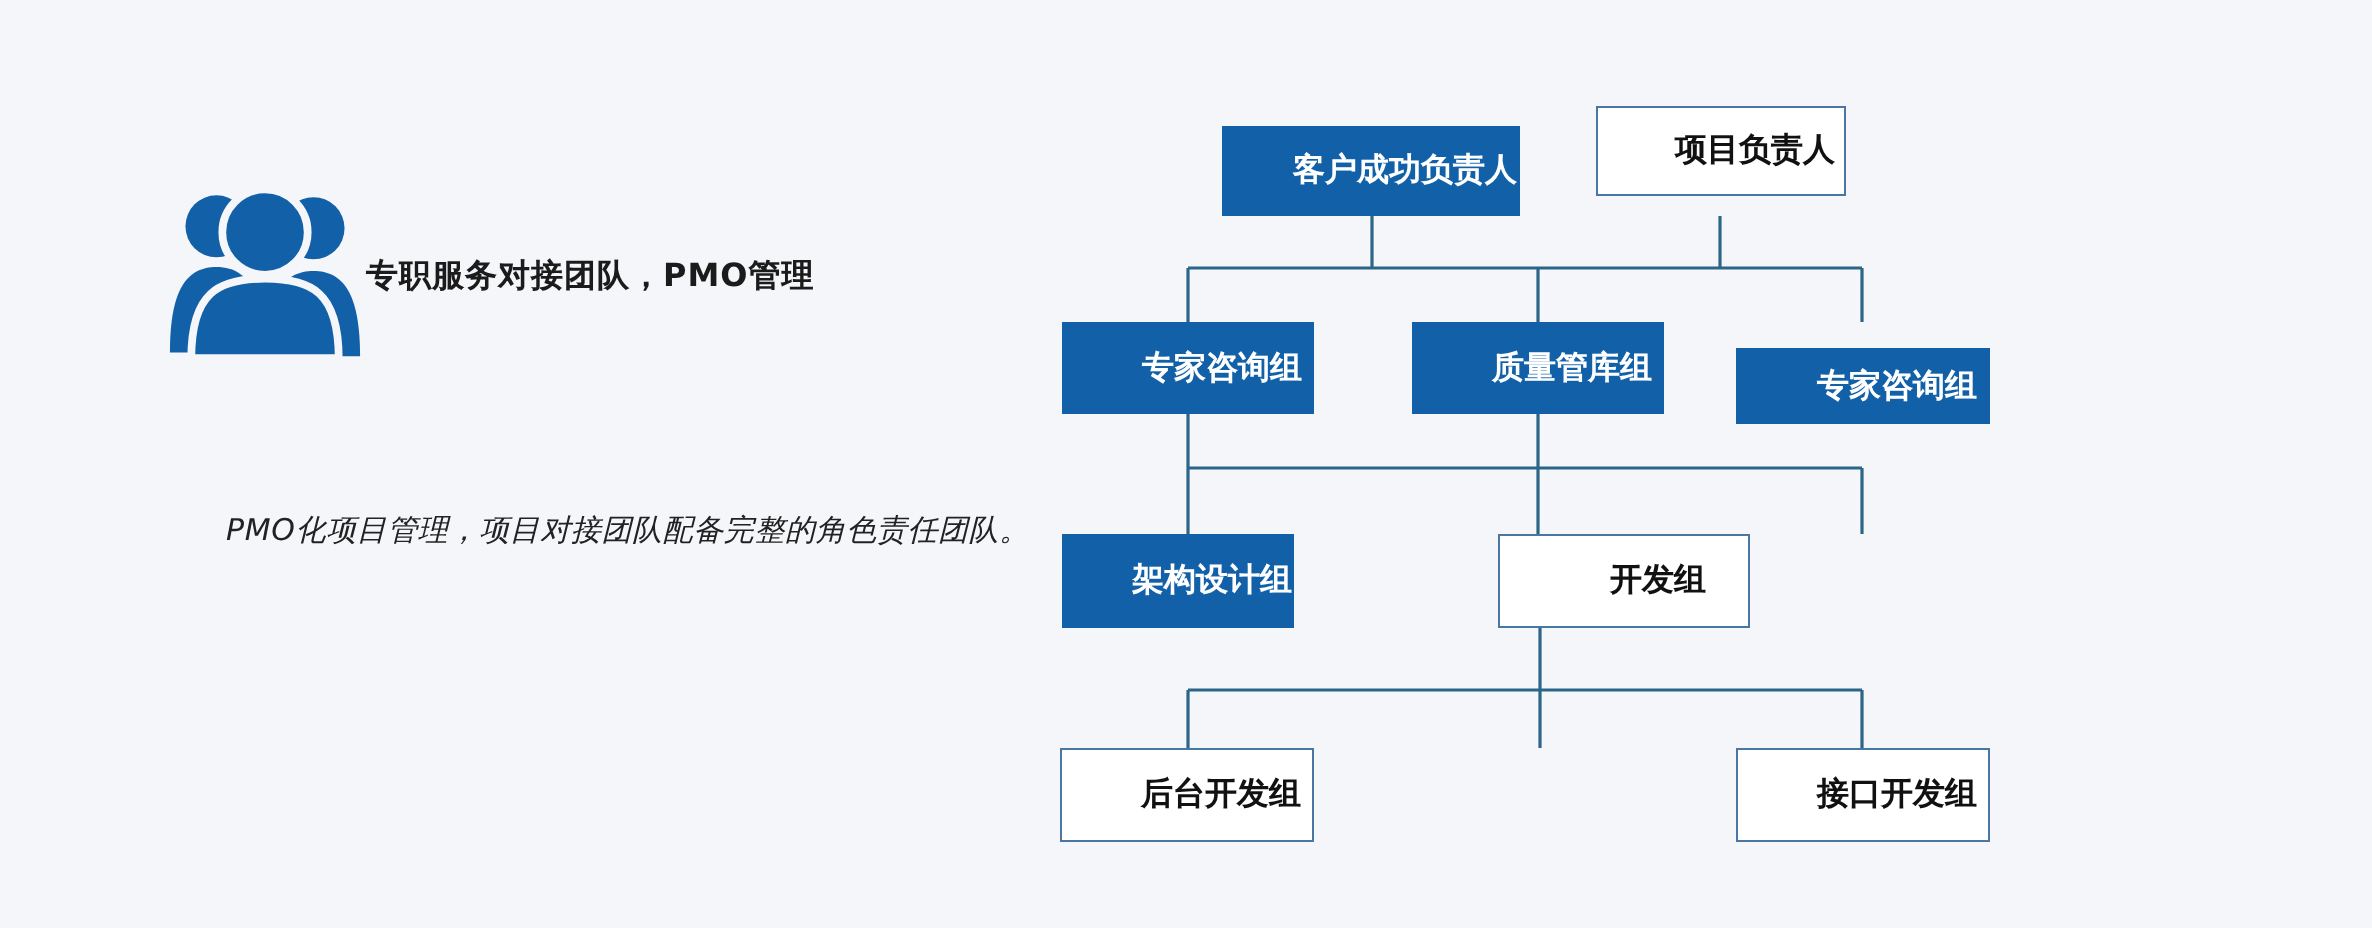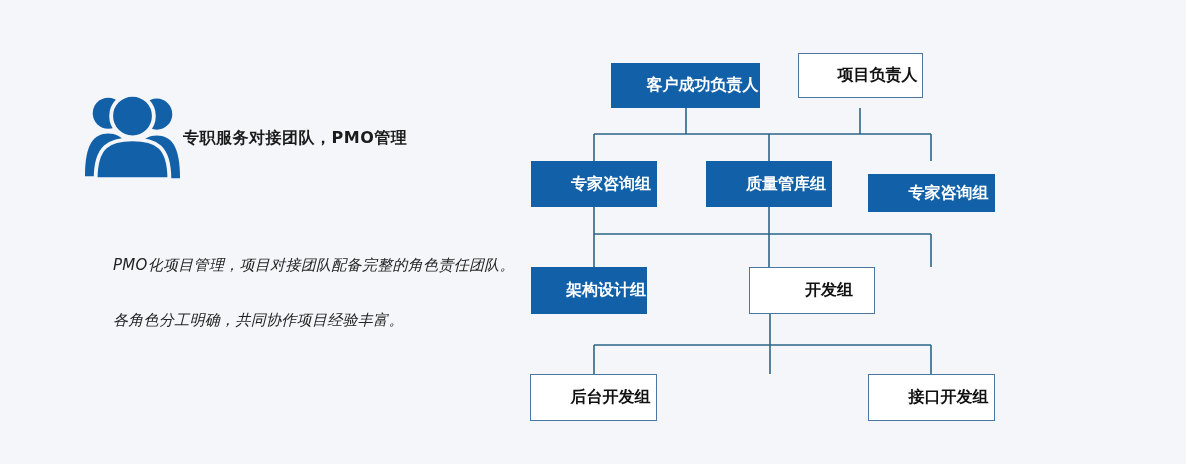--- a/index.html
+++ b/index.html
@@ -70,21 +70,20 @@
         <path d="M51,95 C51,62 60,51 75,51 C90,51 99,62 99,95 Z"></path>
 
         <circle cx="50" cy="31" r="22" stroke="#f5f6fa" stroke-width="4"></circle>
         <path d="M12,96 C12,62 26,55 50,55 C74,55 88,62 88,96 Z" stroke="#f5f6fa" stroke-width="4"></path>
       </g>
     </svg>
   </div>
 
   <div class="intro-title">专职服务对接团队，PMO管理</div>
   <div class="intro-para p1">PMO化项目管理，项目对接团队配备完整的角色责任团队。</div>
-  <div class="intro-para p2">各角色分工明确，共同协作项目经验丰富。</div>
 
   <svg class="lines" width="1186" height="464">
     <g stroke="#2b6588" stroke-width="1.6" fill="none">
 
       <path d="M686,108 V134"></path>
       <path d="M860,108 V134"></path>
       <path d="M594,134 H931"></path>
       <path d="M594,134 V161"></path>
       <path d="M769,134 V161"></path>
       <path d="M931,134 V161"></path>

